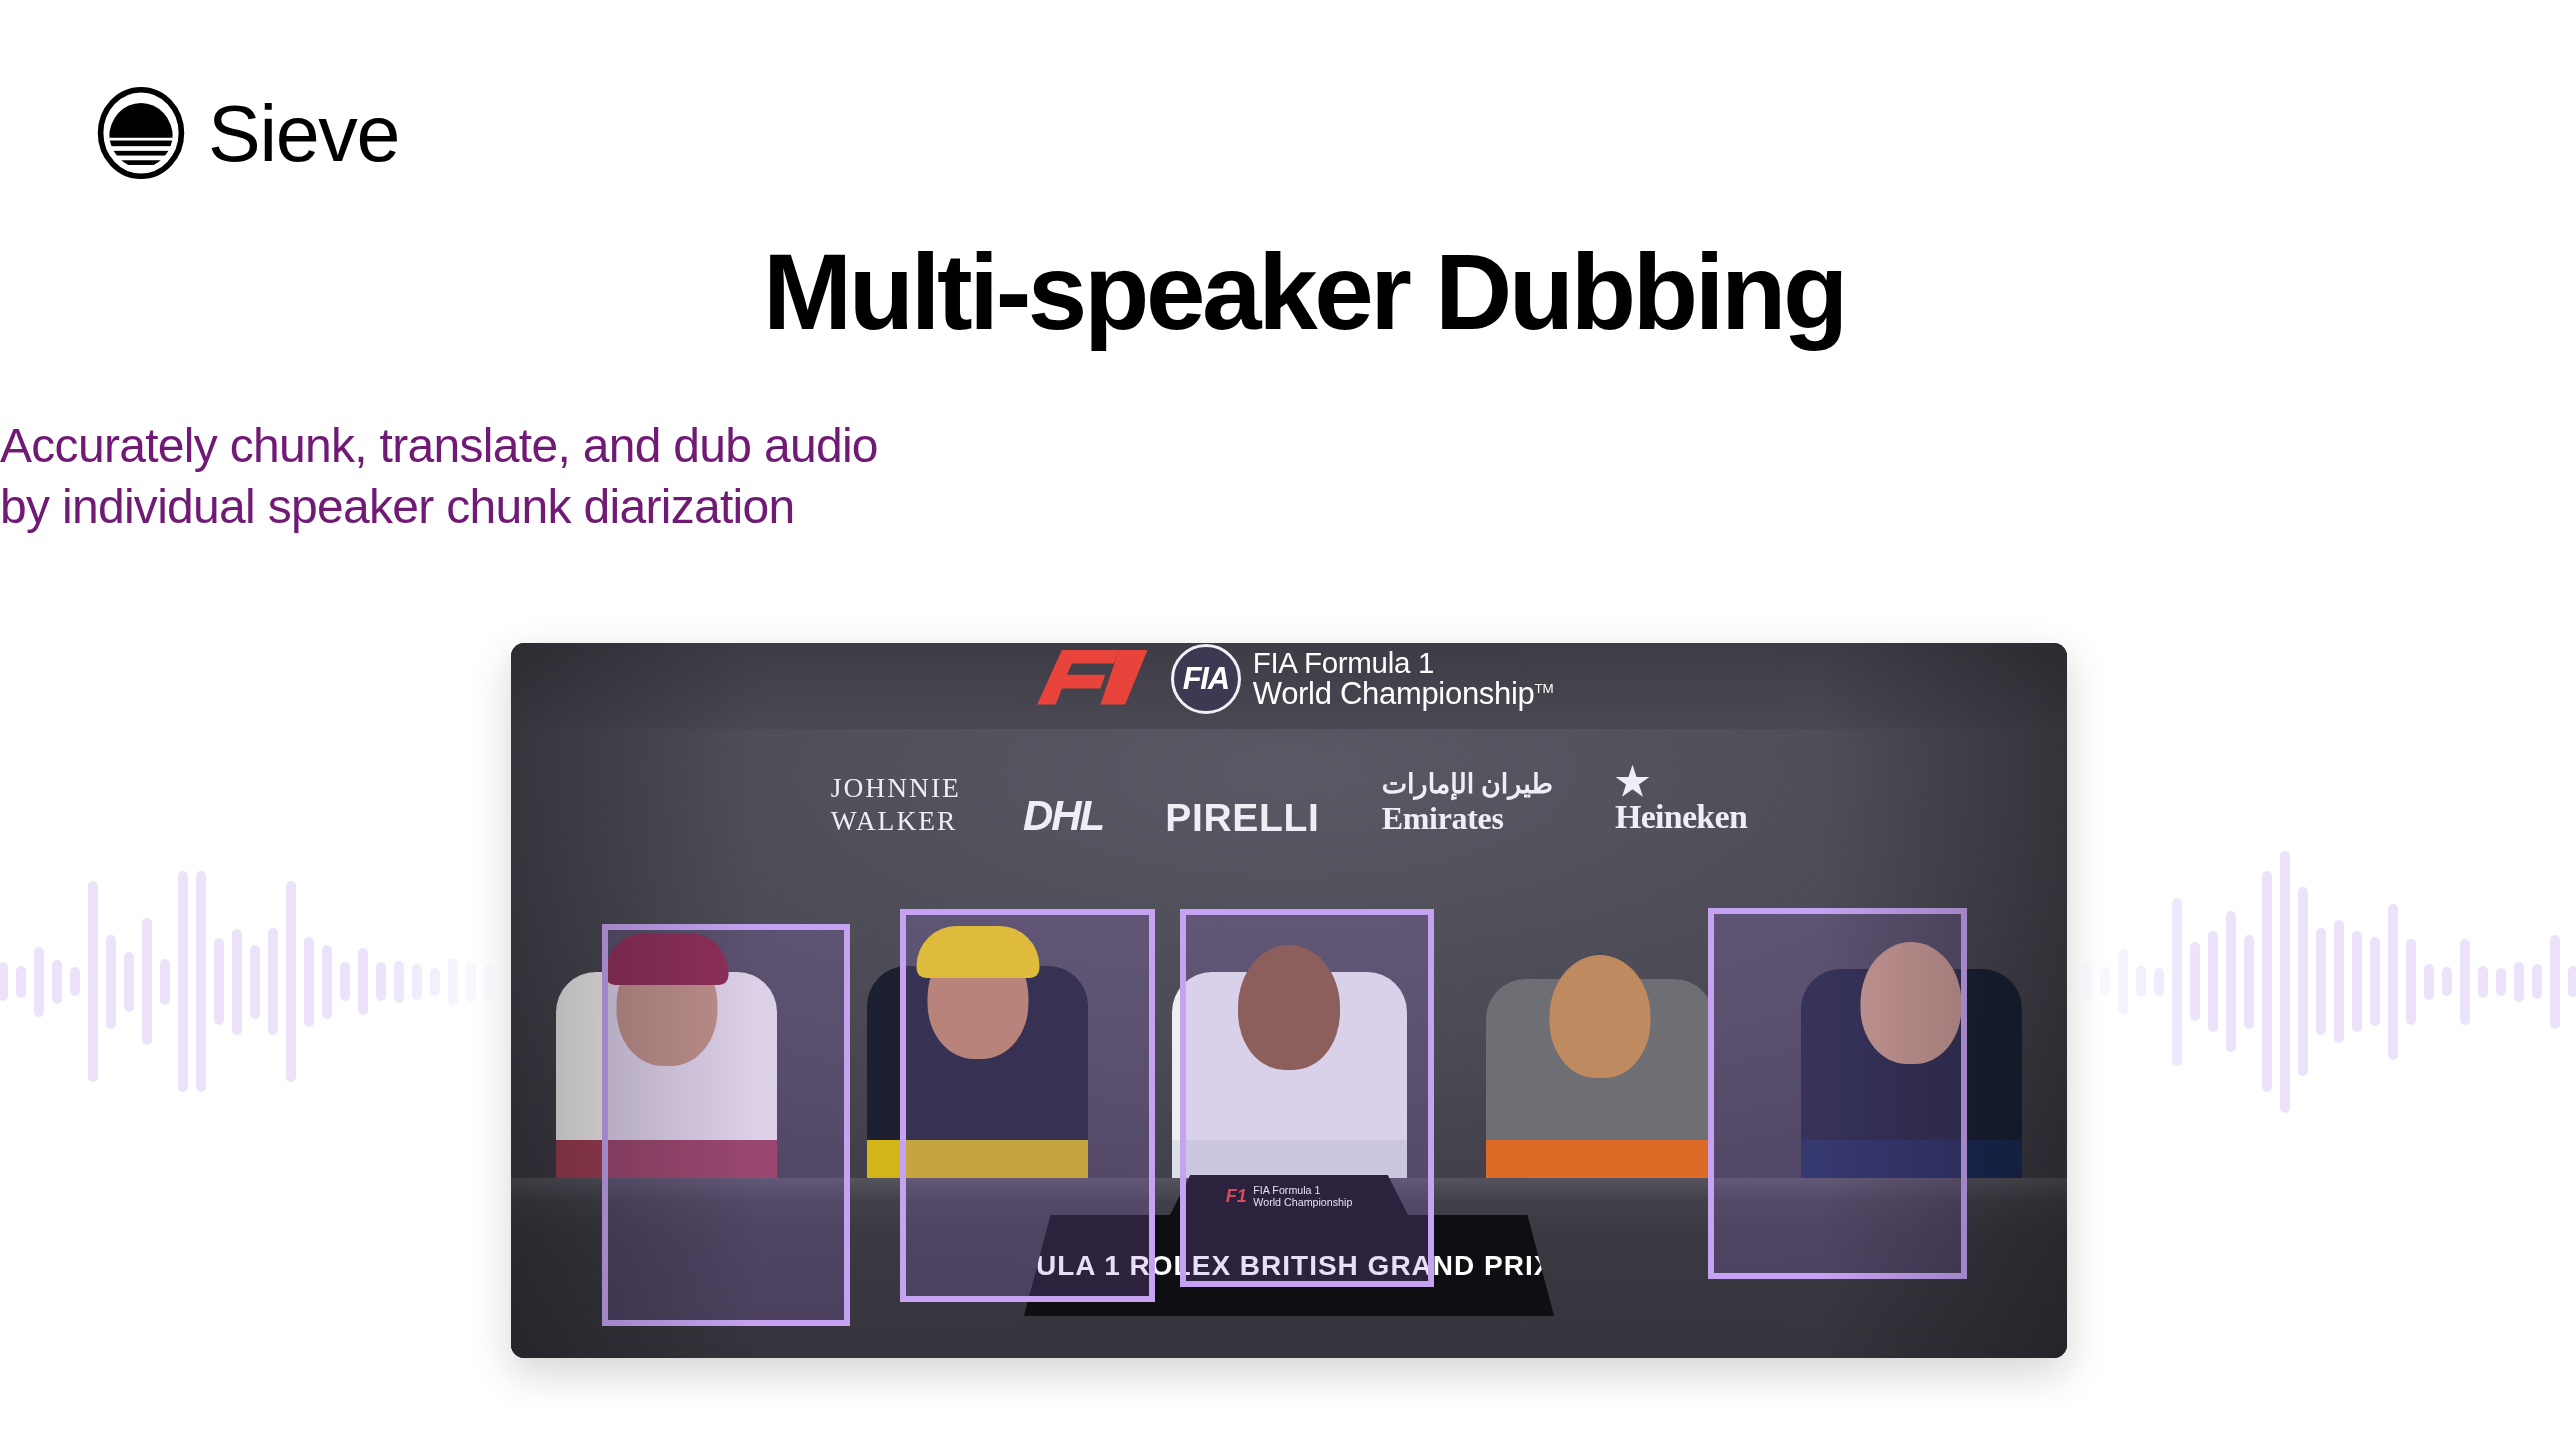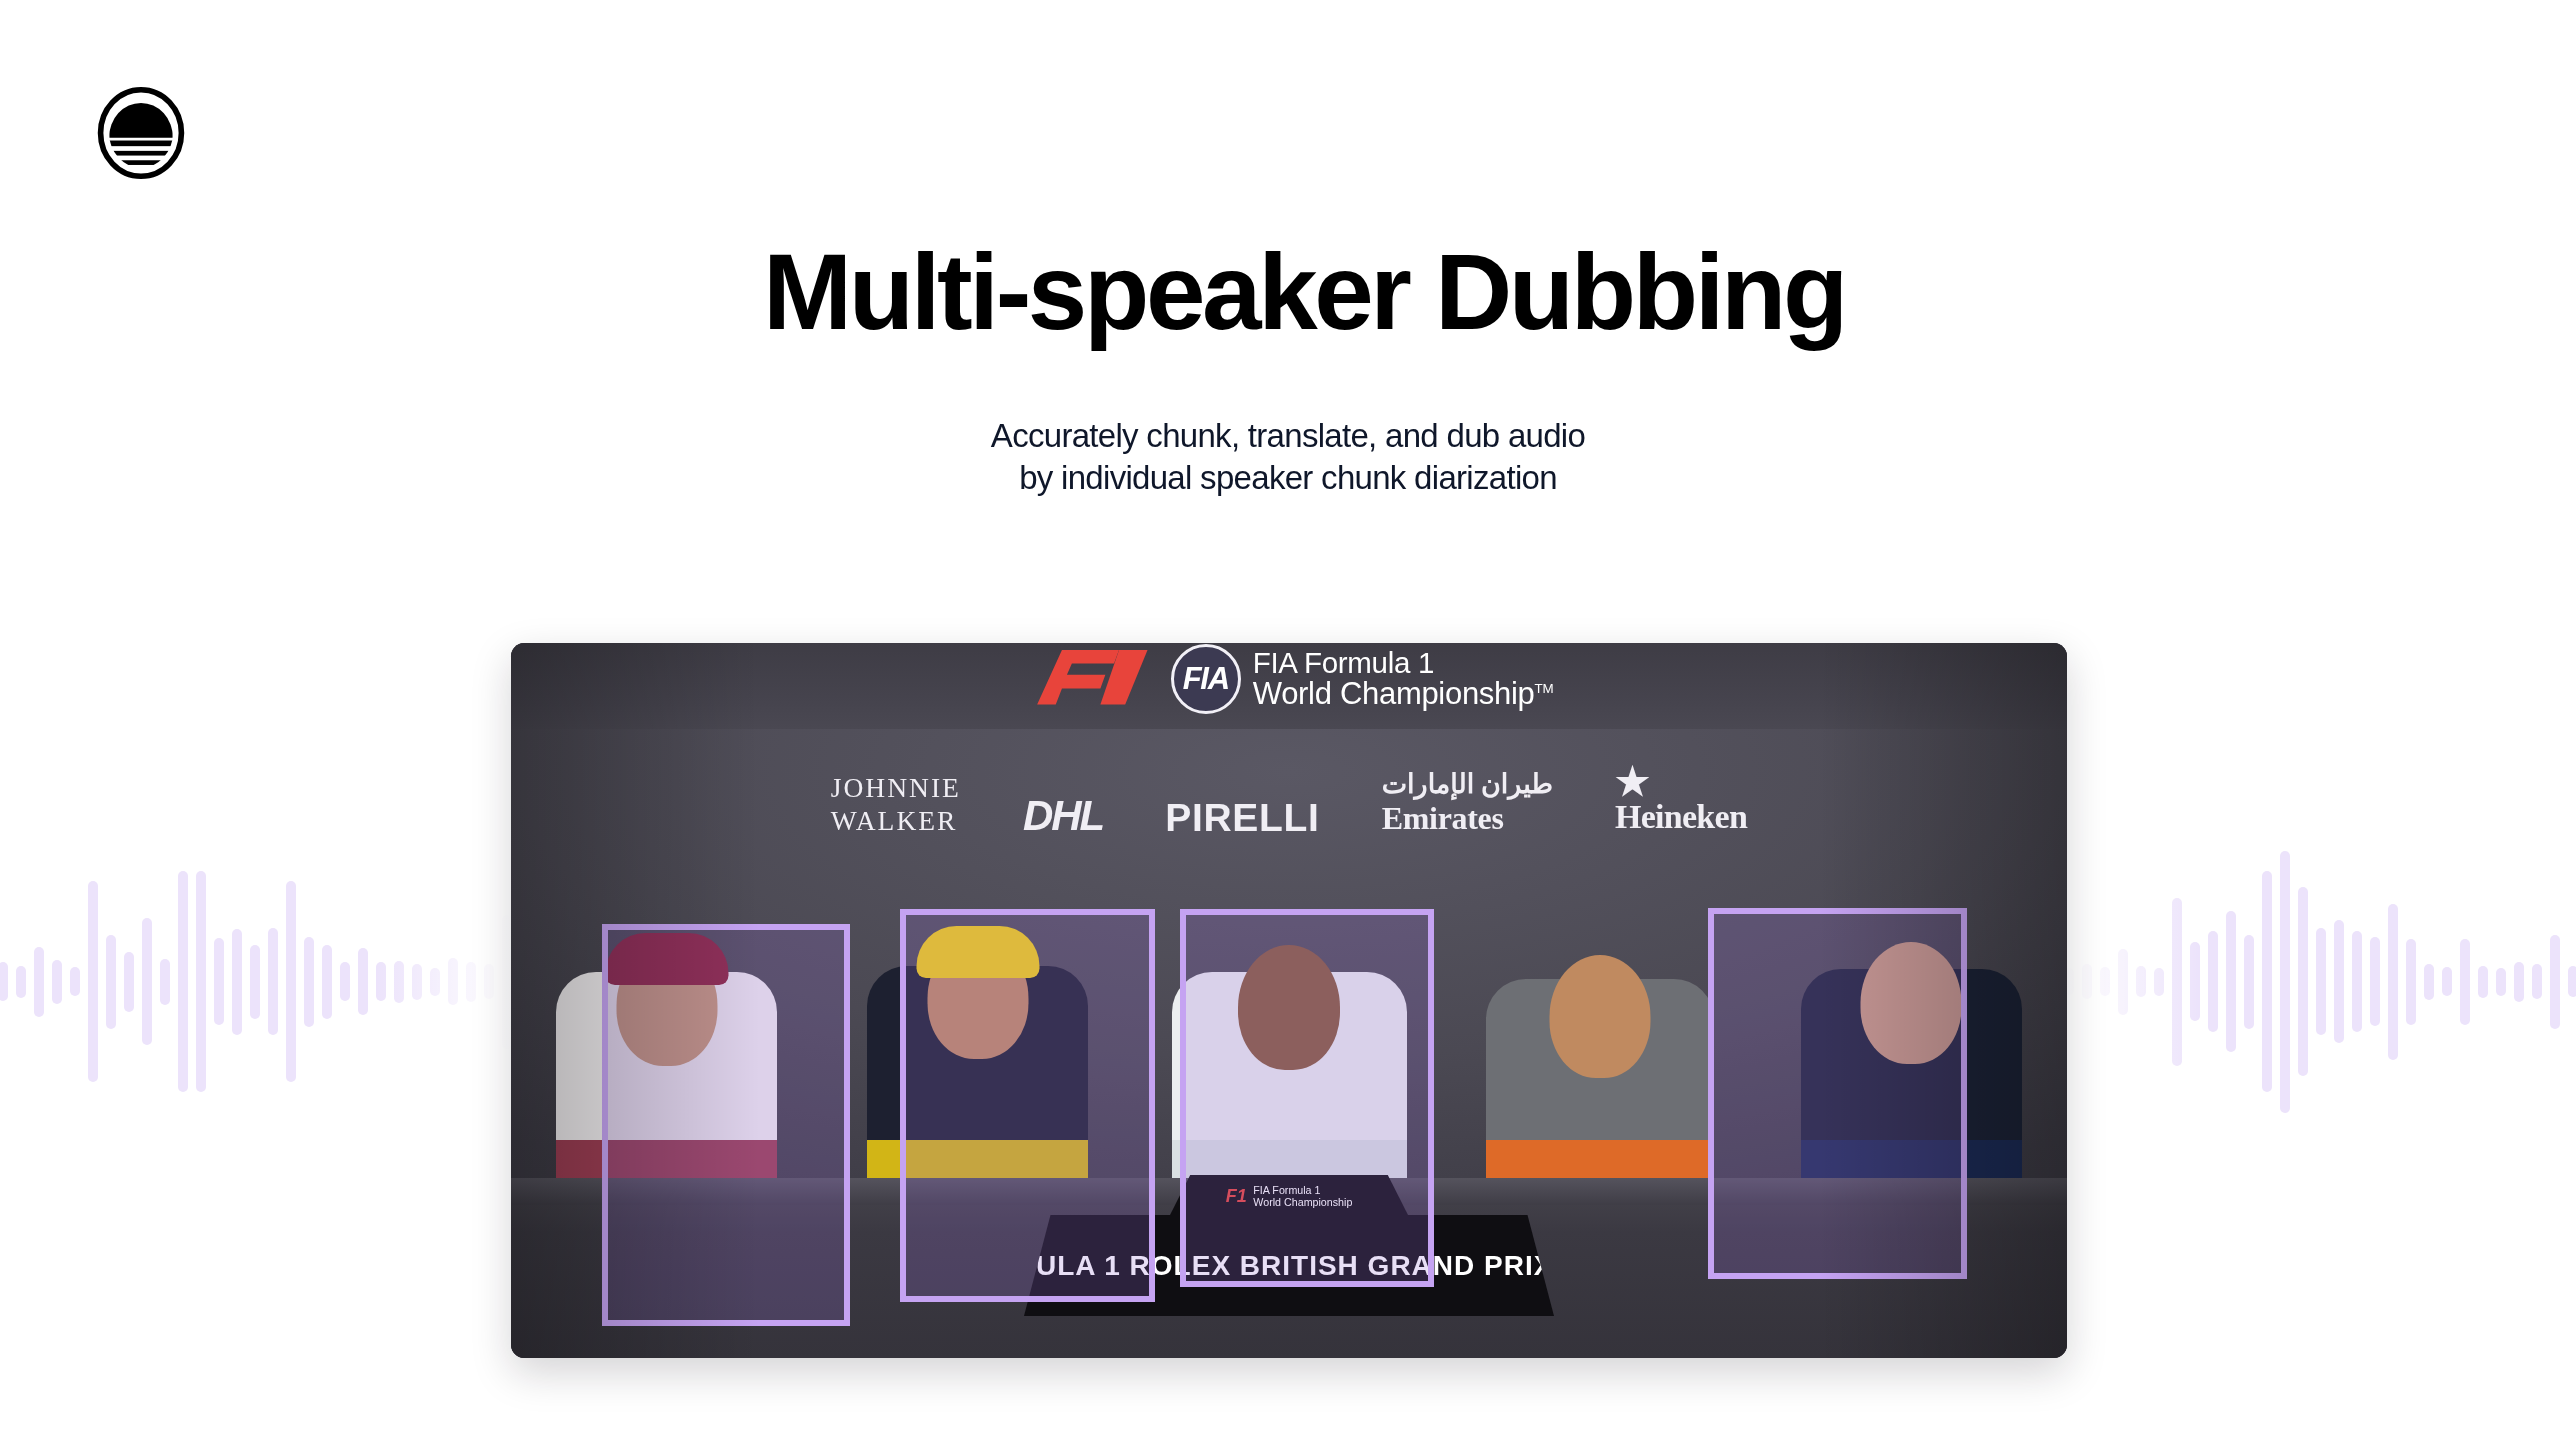--- a/index.html
+++ b/index.html
@@ -24,22 +24,22 @@
 
   
   .headline {
     position: absolute; left: 0; right: 0; top: 236px;
     text-align: center;
     font-size: 107px; font-weight: 700; color: #000;
     letter-spacing: -3.4px; line-height: 1.05; padding-left: 32px;
   }
   .subhead {
     position: absolute; left: 0; right: 0; top: 415px;
-    text-align: center;
-    font-size: 33px; font-weight: 400; color: #0f172a;
+    text-align: left;
+    font-size: 48px; font-weight: 400; color: #701a75;
     line-height: 1.28; letter-spacing: -0.7px;
   }
   .subhead span { display:block; }
 
   
   .wave {
     position: absolute; top: 713px; height: 537px;
     display: flex; align-items: center; gap: 8px;
     pointer-events: none;
   }
@@ -173,20 +173,21 @@
           <ellipse cx="50" cy="50" rx="34" ry="37"></ellipse>
         </clipPath>
       <g clip-path="url(#cl)">
         <path d="M16 55 A34 37 0 0 1 84 55 Z" fill="#000"></path>
         <rect x="10" y="58" width="80" height="6" fill="#000"></rect>
         <rect x="14" y="69" width="72" height="5" fill="#000"></rect>
         <rect x="20" y="79" width="60" height="5" fill="#000"></rect>
         <rect x="28" y="88" width="44" height="5" fill="#000"></rect>
       </g>
     </svg>
+    <div class="brand-name">Sieve</div>
   </div>
 
   <h1 class="headline">Multi-speaker Dubbing</h1>
   <div class="subhead">
     <span>Accurately chunk, translate, and dub audio</span>
     <span>by individual speaker chunk diarization</span>
   </div>
 
   <div class="wave wave-left" id="wave-left">
       <div class="wave-bar" style="height: 39px;"></div>

